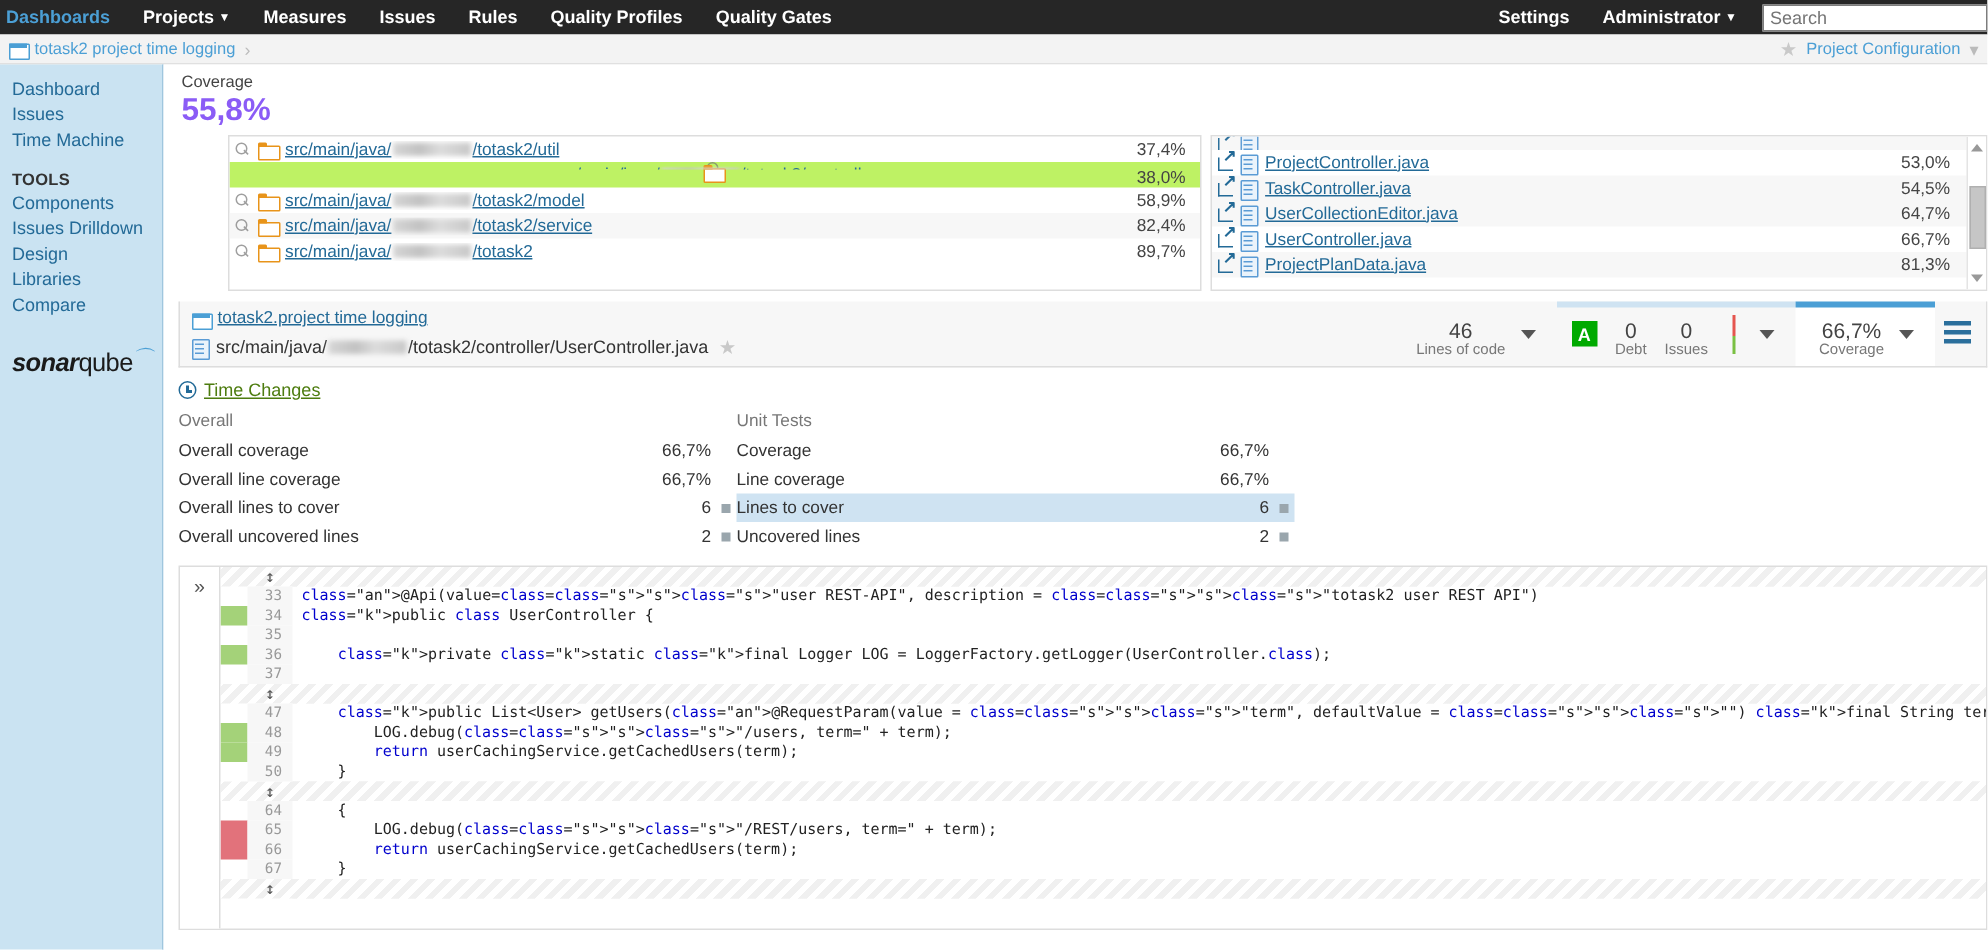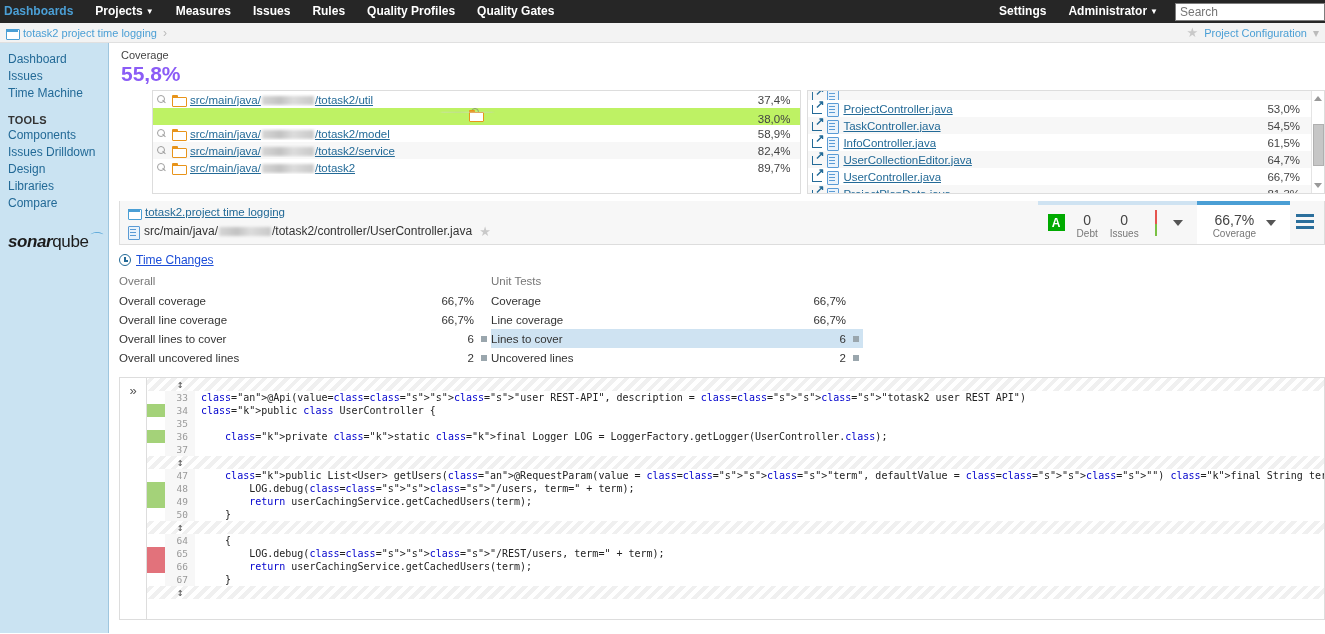--- a/index.html
+++ b/index.html
@@ -286,21 +286,21 @@
   .metric-cell.coverage { background: #fff; }
   #burger {
     width: 18px; align-self: center; margin: 0 8px 0 6px; cursor: pointer;
   }
   #burger span { display:block; height: 3px; background: #2b6f9c; margin-bottom: 3px; }
 
   
   #measures { padding: 8px 0 0 10px; }
   #time-changes {
     display: flex; align-items: center; gap: 5px;
-    color: #1d4ed8; font-size: 12px; cursor: pointer; margin-bottom: 8px; text-align: right;
+    color: #4d7c0f; font-size: 12px; cursor: pointer; margin-bottom: 8px; text-align: right;
   }
   #time-changes .label { text-decoration: underline; }
   .clock-icon {
     width: 12px; height: 12px; border: 1.5px solid #236a97; border-radius: 50%;
     position: relative; display:inline-block;
   }
   .clock-icon::before {
     content:""; position:absolute; left:4px; top:1.5px; width:1.5px; height:4px; background:#236a97;
   }
   .clock-icon::after {
@@ -471,26 +471,20 @@
             <span class="ic file-icon"></span>
             <span class="name">ProjectController.java</span>
             <span class="pct" style="padding-right:20px">53,0%</span>
           </div>
           <div class="tree-row alt">
             <span class="ic extlink-icon"></span>
             <span class="ic file-icon"></span>
             <span class="name">TaskController.java</span>
             <span class="pct" style="padding-right:20px">54,5%</span>
           </div>
-          <div class="tree-row">
-            <span class="ic extlink-icon"></span>
-            <span class="ic file-icon"></span>
-            <span class="name">InfoController.java</span>
-            <span class="pct" style="padding-right:20px">61,5%</span>
-          </div>
           <div class="tree-row alt">
             <span class="ic extlink-icon"></span>
             <span class="ic file-icon"></span>
             <span class="name">UserCollectionEditor.java</span>
             <span class="pct" style="padding-right:20px">64,7%</span>
           </div>
           <div class="tree-row">
             <span class="ic extlink-icon"></span>
             <span class="ic file-icon"></span>
             <span class="name">UserController.java</span>
@@ -519,20 +513,27 @@
         <div class="meta-line" style="margin-top:4px">
           <span class="ic file-icon"></span>
           <span class="plain">src/main/java/</span>
             <span class="redacted"></span>
             <span class="plain">/totask2/controller/UserController.java</span>
           <span class="star-icon" style="margin-left:7px">★</span>
         </div>
       </div>
 
       <div id="meta-metrics">
+        <div class="metric-cell">
+          <div class="metric-block">
+            <div class="metric-num">46</div>
+            <div class="metric-cap">Lines of code</div>
+          </div>
+          <div class="caret-down"></div>
+        </div>
 
         <div class="metric-cell" style="position:relative">
           <div class="topbar-accent" id="accent-light" style="left:0;right:0"></div>
           <div class="grade-badge">A</div>
           <div class="metric-block">
             <div class="metric-num">0</div>
             <div class="metric-cap">Debt</div>
           </div>
           <div class="metric-block">
             <div class="metric-num">0</div>

